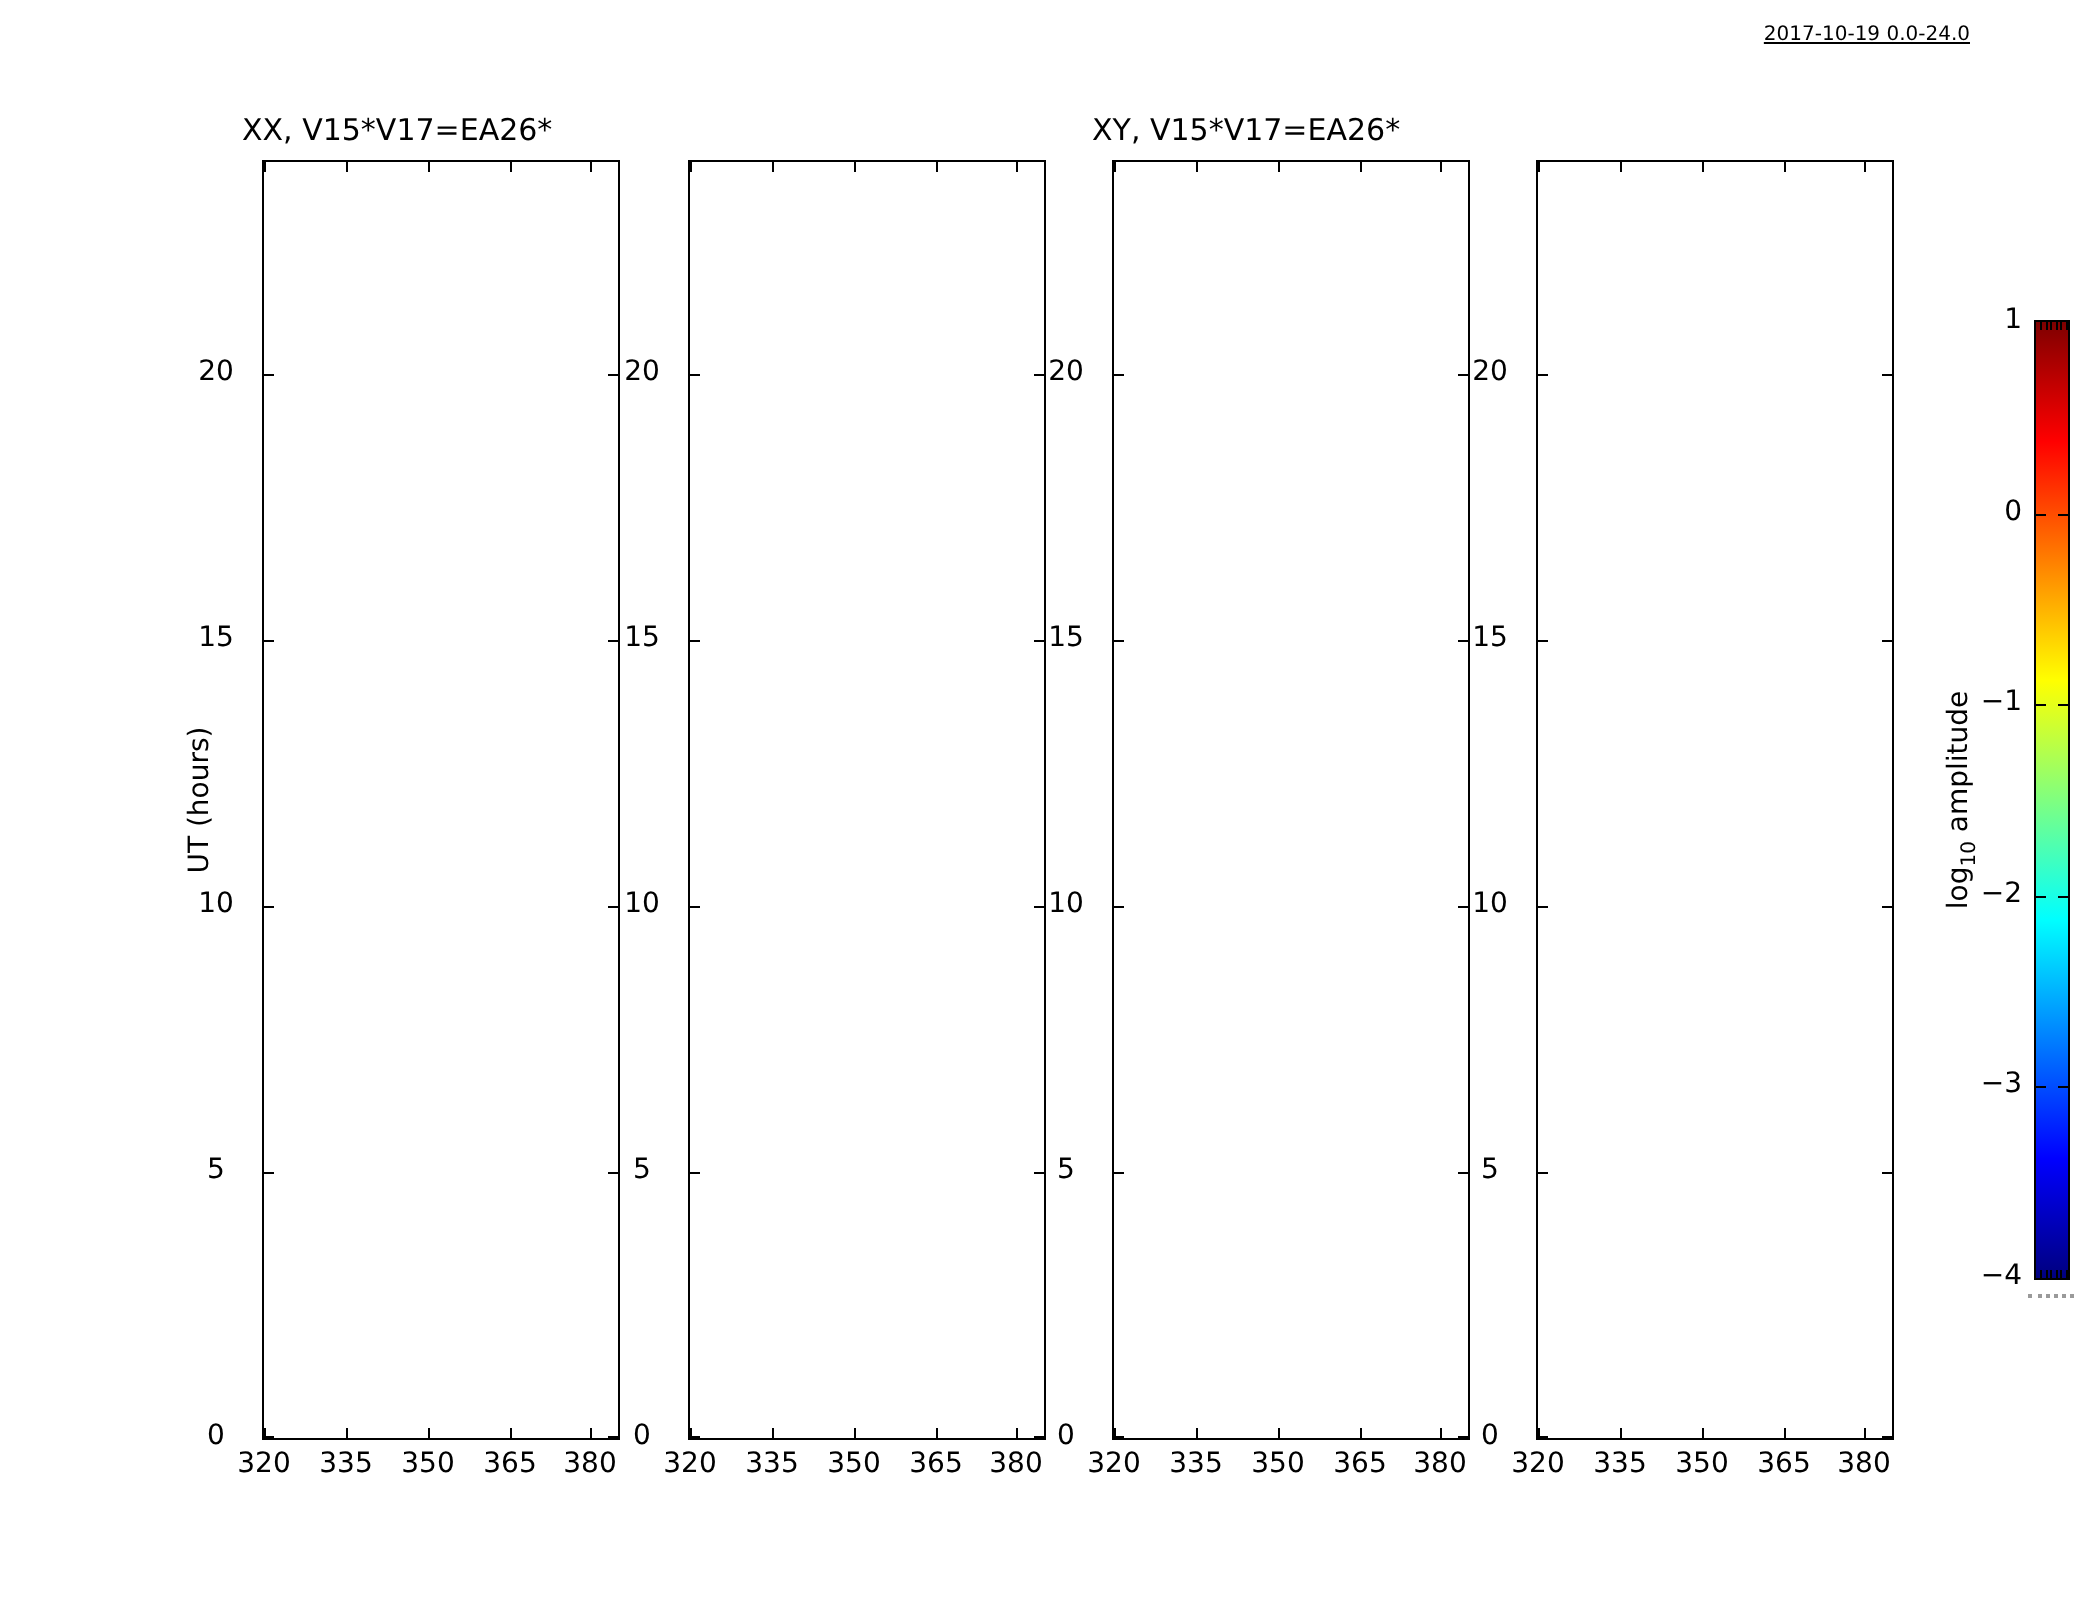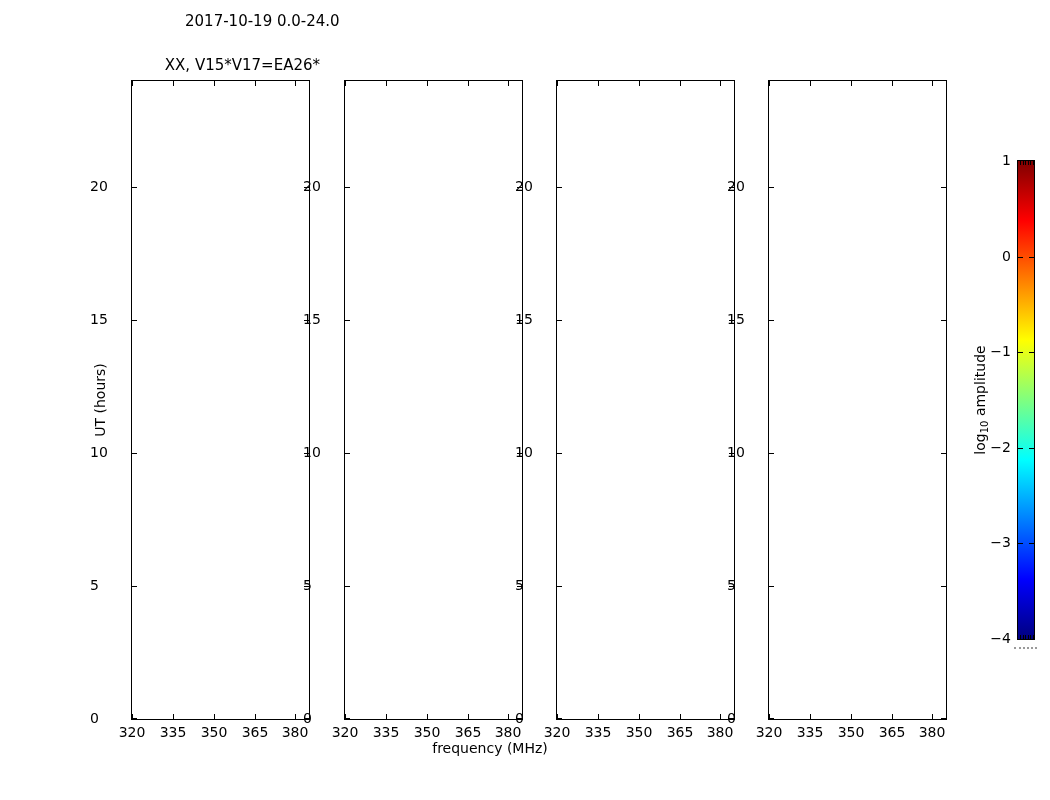--- a/index.html
+++ b/index.html
@@ -1,45 +1,44 @@
 <!DOCTYPE html>
 <html><head>
 <meta charset="utf-8">
 <style>
   html,body{margin:0;padding:0;background:#fff;}
   .fig{position:relative;width:1050px;height:800px;background:#ffffff;
        font-family:"DejaVu Sans","Liberation Sans",sans-serif;color:#000;overflow:hidden;}
-  .figtitle{position:absolute;left:185px;top:12px;width:800px;text-align:left;font-size:15px;}
-  .ptitle{position:absolute;text-align:right;font-size:15px;white-space:nowrap;}
+  .figtitle{position:absolute;left:185px;top:12px;width:800px;text-align:right;font-size:10px;text-decoration:underline;}
+  .ptitle{position:absolute;text-align:left;font-size:15px;white-space:nowrap;}
   .pbox{position:absolute;border:1px solid #000;background:#fff;}
   .tick{position:absolute;background:#000;}
   .tick.v{width:1px;height:5px;}
   .tick.h{width:5px;height:1px;}
   .xlab{position:absolute;width:40px;text-align:center;font-size:14px;}
-  .ylab{position:absolute;width:36px;text-align:left;font-size:14px;}
+  .ylab{position:absolute;width:36px;text-align:center;font-size:14px;}
   .axlabel-x{position:absolute;left:340px;top:740px;width:300px;text-align:center;font-size:14px;}
   .axlabel-y{position:absolute;left:100px;top:400px;transform:translate(-50%,-50%) rotate(-90deg);
              white-space:nowrap;font-size:14px;}
   #cbar{position:absolute;left:1017px;top:160px;width:16px;height:478px;border:1px solid #000;
         background:linear-gradient(to top,#00007f 0%,#0000ff 12.5%,#00ffff 37.5%,
                    #ffff00 62.5%,#ff0000 87.5%,#7f0000 100%);}
   .cblab{position:absolute;width:34px;text-align:right;font-size:14px;}
   .hatch{position:absolute;width:1px;height:4px;background:#000;}
   .cbdots{position:absolute;left:1014px;top:647px;width:23px;height:0;border-top:2px dotted #9a9a9a;}
   .cbarlabel{position:absolute;left:981px;top:400px;transform:translate(-50%,-50%) rotate(-90deg);
              white-space:nowrap;font-size:14px;}
   .cbarlabel sub{font-size:10px;}
 </style>
 </head>
 <body>
 
 <div class="fig" id="figure">
   <div class="figtitle">2017-10-19 0.0-24.0</div>
 
-  <div class="axlabel-x">frequency (MHz)</div>
   <div class="axlabel-y">UT (hours)</div>
 
   <div id="cbar">
       <div class="tick h" style="top: 96px; left: 0px;"></div>
       <div class="tick h" style="top: 96px; right: 0px;"></div>
       <div class="tick h" style="top: 191px; left: 0px;"></div>
       <div class="tick h" style="top: 191px; right: 0px;"></div>
       <div class="tick h" style="top: 287px; left: 0px;"></div>
       <div class="tick h" style="top: 287px; right: 0px;"></div>
       <div class="tick h" style="top: 382px; left: 0px;"></div>
@@ -117,20 +116,21 @@
       <div class="tick h" style="top: 372px; left: 0px;"></div>
       <div class="tick h" style="top: 372px; right: 0px;"></div>
       <div class="ylab" style="left: -42px; top: 363px;">10</div>
       <div class="tick h" style="top: 239px; left: 0px;"></div>
       <div class="tick h" style="top: 239px; right: 0px;"></div>
       <div class="ylab" style="left: -42px; top: 230px;">15</div>
       <div class="tick h" style="top: 106px; left: 0px;"></div>
       <div class="tick h" style="top: 106px; right: 0px;"></div>
       <div class="ylab" style="left: -42px; top: 97px;">20</div>
     </div>
+    <div class="ptitle" style="left: 546px; top: 56px; width: 199px;">XY, V15*V17=EA26*</div>
     <div class="pbox" style="left: 556px; top: 80px; width: 177px; height: 638px;">
       <div class="tick v" style="left: 0px; top: 0px;"></div>
       <div class="tick v" style="left: 0px; bottom: 0px;"></div>
       <div class="xlab" style="left: -20px; top: 643px;">320</div>
       <div class="tick v" style="left: 41px; top: 0px;"></div>
       <div class="tick v" style="left: 41px; bottom: 0px;"></div>
       <div class="xlab" style="left: 21px; top: 643px;">335</div>
       <div class="tick v" style="left: 82px; top: 0px;"></div>
       <div class="tick v" style="left: 82px; bottom: 0px;"></div>
       <div class="xlab" style="left: 62px; top: 643px;">350</div>

